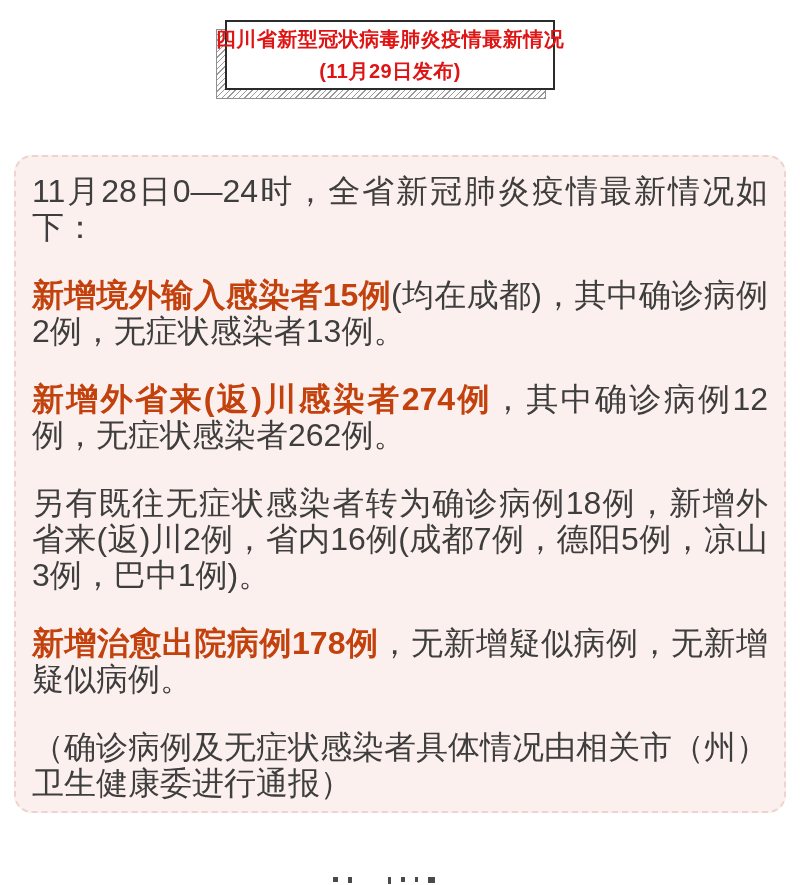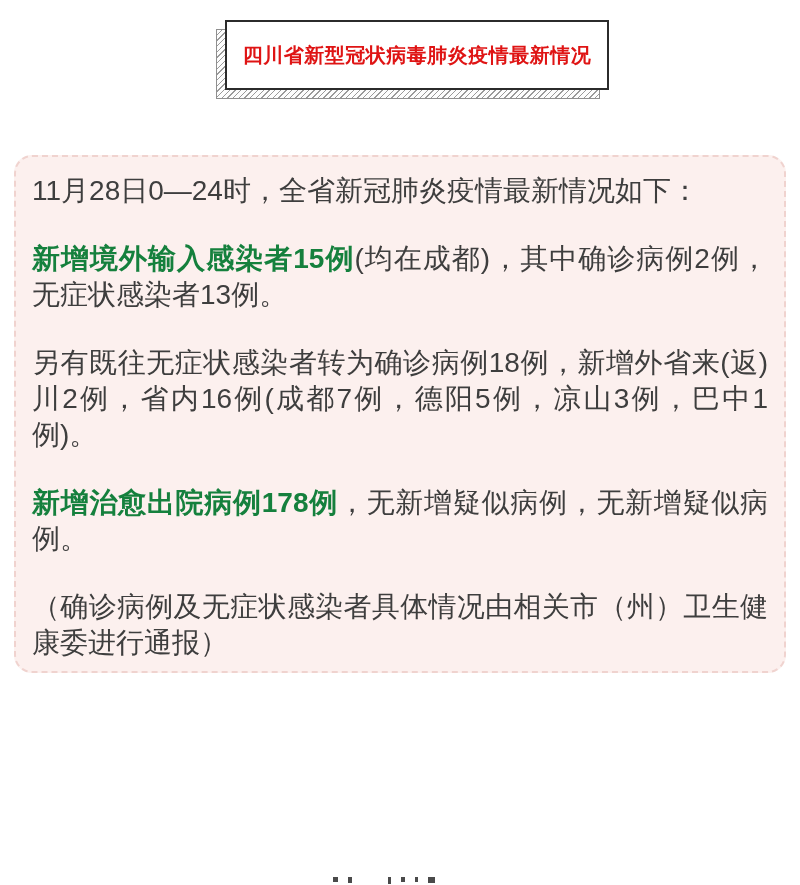--- a/index.html
+++ b/index.html
@@ -9,21 +9,21 @@
     background: #ffffff;
     font-family: "Liberation Sans", "DejaVu Sans", sans-serif;
     overflow: hidden;
   }
 
   
   .title-wrap {
     position: absolute;
     left: 225px;
     top: 20px;
-    width: 384px;
+    width: 330px;
     height: 70px;
     border-radius: 31px;
   }
   .title-shadow {
     position: absolute;
     left: -9px;
     top: 9px;
     width: 100%;
     height: 100%;
     background: repeating-linear-gradient(135deg,
@@ -56,28 +56,28 @@
     position: absolute;
     left: 14px;
     top: 155px;
     width: 772px;
     background: #fcf0ee;
     border: 2px dashed #f0d3cf;
     border-radius: 18px;
     padding: 16px 16px 10px 16px;
   }
   .report-panel p {
-    font-size: 28px;
+    font-size: 32px;
     line-height: 36px;
     color: #3e3e3e;
     margin: 0 0 32px 0;
     text-align: justify;
   }
   .report-panel p:last-child { margin-bottom: 0; }
-  .para-bold { font-weight: bold; color: #15803d; }
+  .para-bold { font-weight: bold; color: #c2410c; }
 
   
   .clipped-fragment {
     position: absolute;
     left: 333px;
     top: 877px;
     width: 125px;
     height: 8px;
     display: flex;
     align-items: flex-start;
@@ -95,29 +95,33 @@
   .clipped-fragment span:nth-child(5) { width: 3px; }
   .clipped-fragment span:nth-child(6) { width: 7px; height: 6px; }
 </style>
 </head>
 <body>
 
 <div class="title-wrap">
   <div class="title-shadow"></div>
   <div class="title-box">
     <div class="title-line">四川省新型冠状病毒肺炎疫情最新情况</div>
+    <div class="title-line">(11月29日发布)</div>
   </div>
 </div>
 
 <div class="report-panel">
   <p>
     <span>11月28日0—24时，全省新冠肺炎疫情最新情况如下：</span>
   </p>
   <p>
     <span class="para-bold">新增境外输入感染者15例</span><span>(均在成都)，其中确诊病例2例，无症状感染者13例。</span>
+  </p>
+  <p>
+    <span class="para-bold">新增外省来(返)川感染者274例</span><span>，其中确诊病例12例，无症状感染者262例。</span>
   </p>
   <p>
     <span class="para-bold"></span><span>另有既往无症状感染者转为确诊病例18例，新增外省来(返)川2例，省内16例(成都7例，德阳5例，凉山3例，巴中1例)。</span>
   </p>
   <p>
     <span class="para-bold">新增治愈出院病例178例</span><span>，无新增疑似病例，无新增疑似病例。</span>
   </p>
   <p>
     <span class="para-bold"></span><span>（确诊病例及无症状感染者具体情况由相关市（州）卫生健康委进行通报）</span>
   </p>

